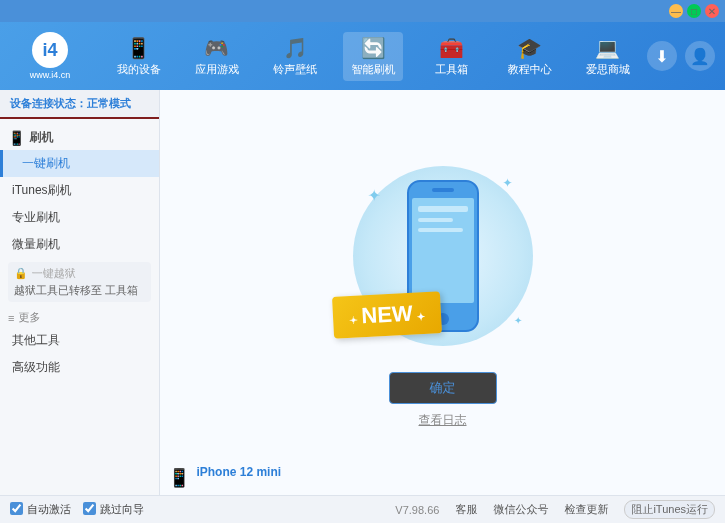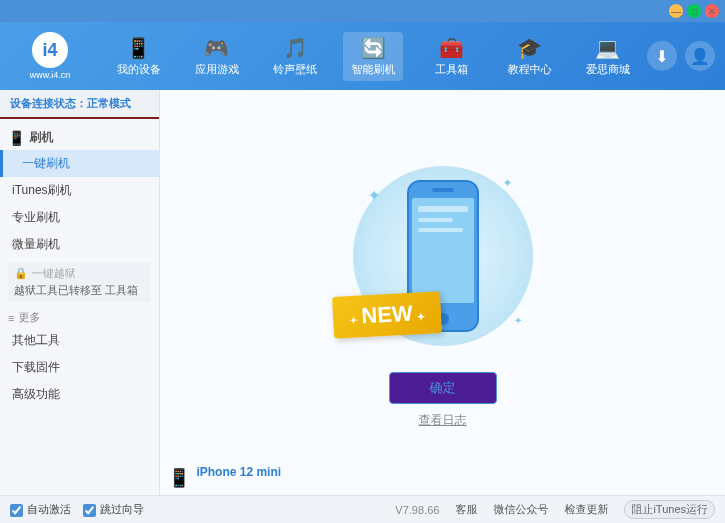--- a/index.html
+++ b/index.html
@@ -230,21 +230,21 @@
     .success-title {
       font-size: 18px;
       color: #333;
       margin-top: 16px;
       font-weight: normal;
     }
 
     .confirm-btn {
       margin-top: 16px;
       padding: 6px 40px;
-      background: #4c1d95;
+      background: #404040;
       border: 1px solid #4a90d9;
       border-radius: 4px;
       color: #4a90d9;
       font-size: 13px;
       cursor: pointer;
     }
 
     .goto-daily {
       margin-top: 8px;
       color: #888;
@@ -262,21 +262,21 @@
       align-items: center;
       padding: 0 10px;
       gap: 16px;
     }
     .bottom-left {
       display: flex;
       align-items: center;
       gap: 12px;
     }
     .checkbox-item {
-      display: flex; align-items: flex-end; gap: 4px;
+      display: flex; align-items: flex-start; gap: 4px;
       font-size: 11px; color: #444;
       cursor: pointer;
     }
     .checkbox-item input { cursor: pointer; accent-color: #4a90d9; }
 
     .bottom-right {
       margin-left: auto;
       display: flex;
       align-items: center;
       gap: 16px;
@@ -391,23 +391,20 @@
 工具箱</div>
     </div>
 
     <div class="sidebar-divider">
       <span class="divider-icon">≡</span>
       <span>更多</span>
     </div>
 
     <div class="sidebar-item">
       <span>其他工具</span>
-    </div>
-    <div class="sidebar-item">
-      <span>下载固件</span>
     </div>
     <div class="sidebar-item">
       <span>高级功能</span>
     </div>
   </div>
 
   <div class="content">
     <div class="success-illustration">
       <div class="circle-bg"></div>
 

